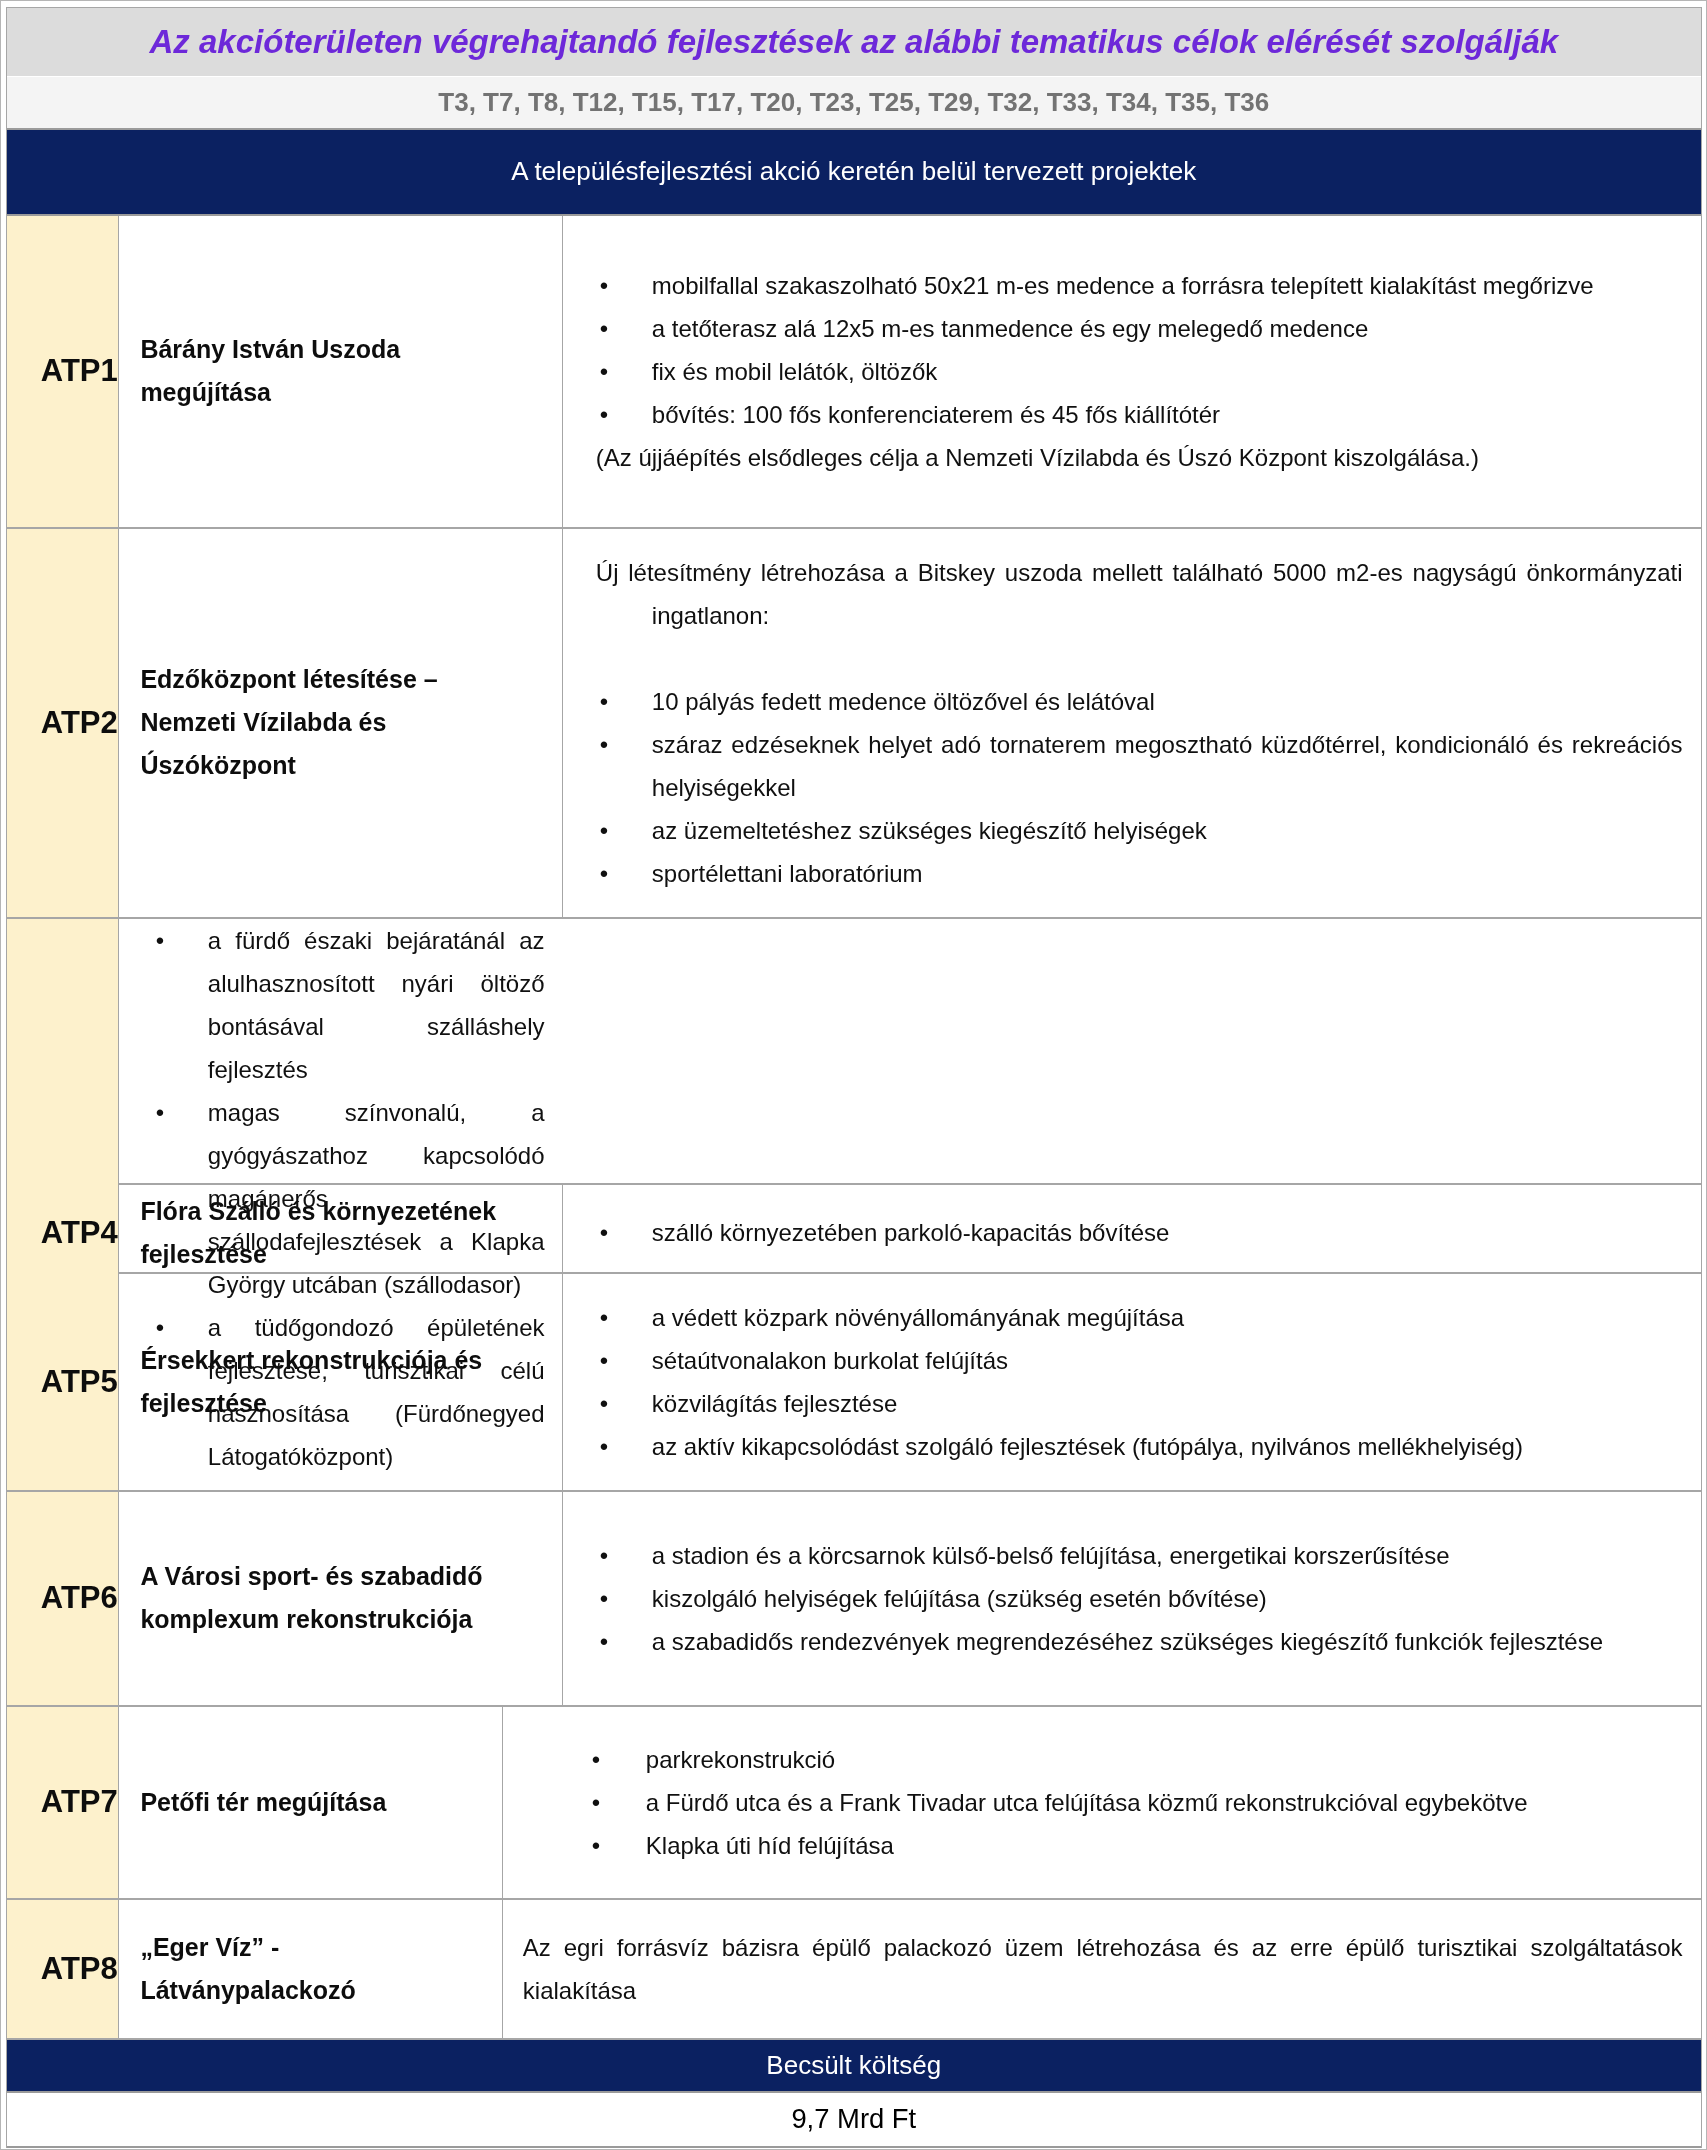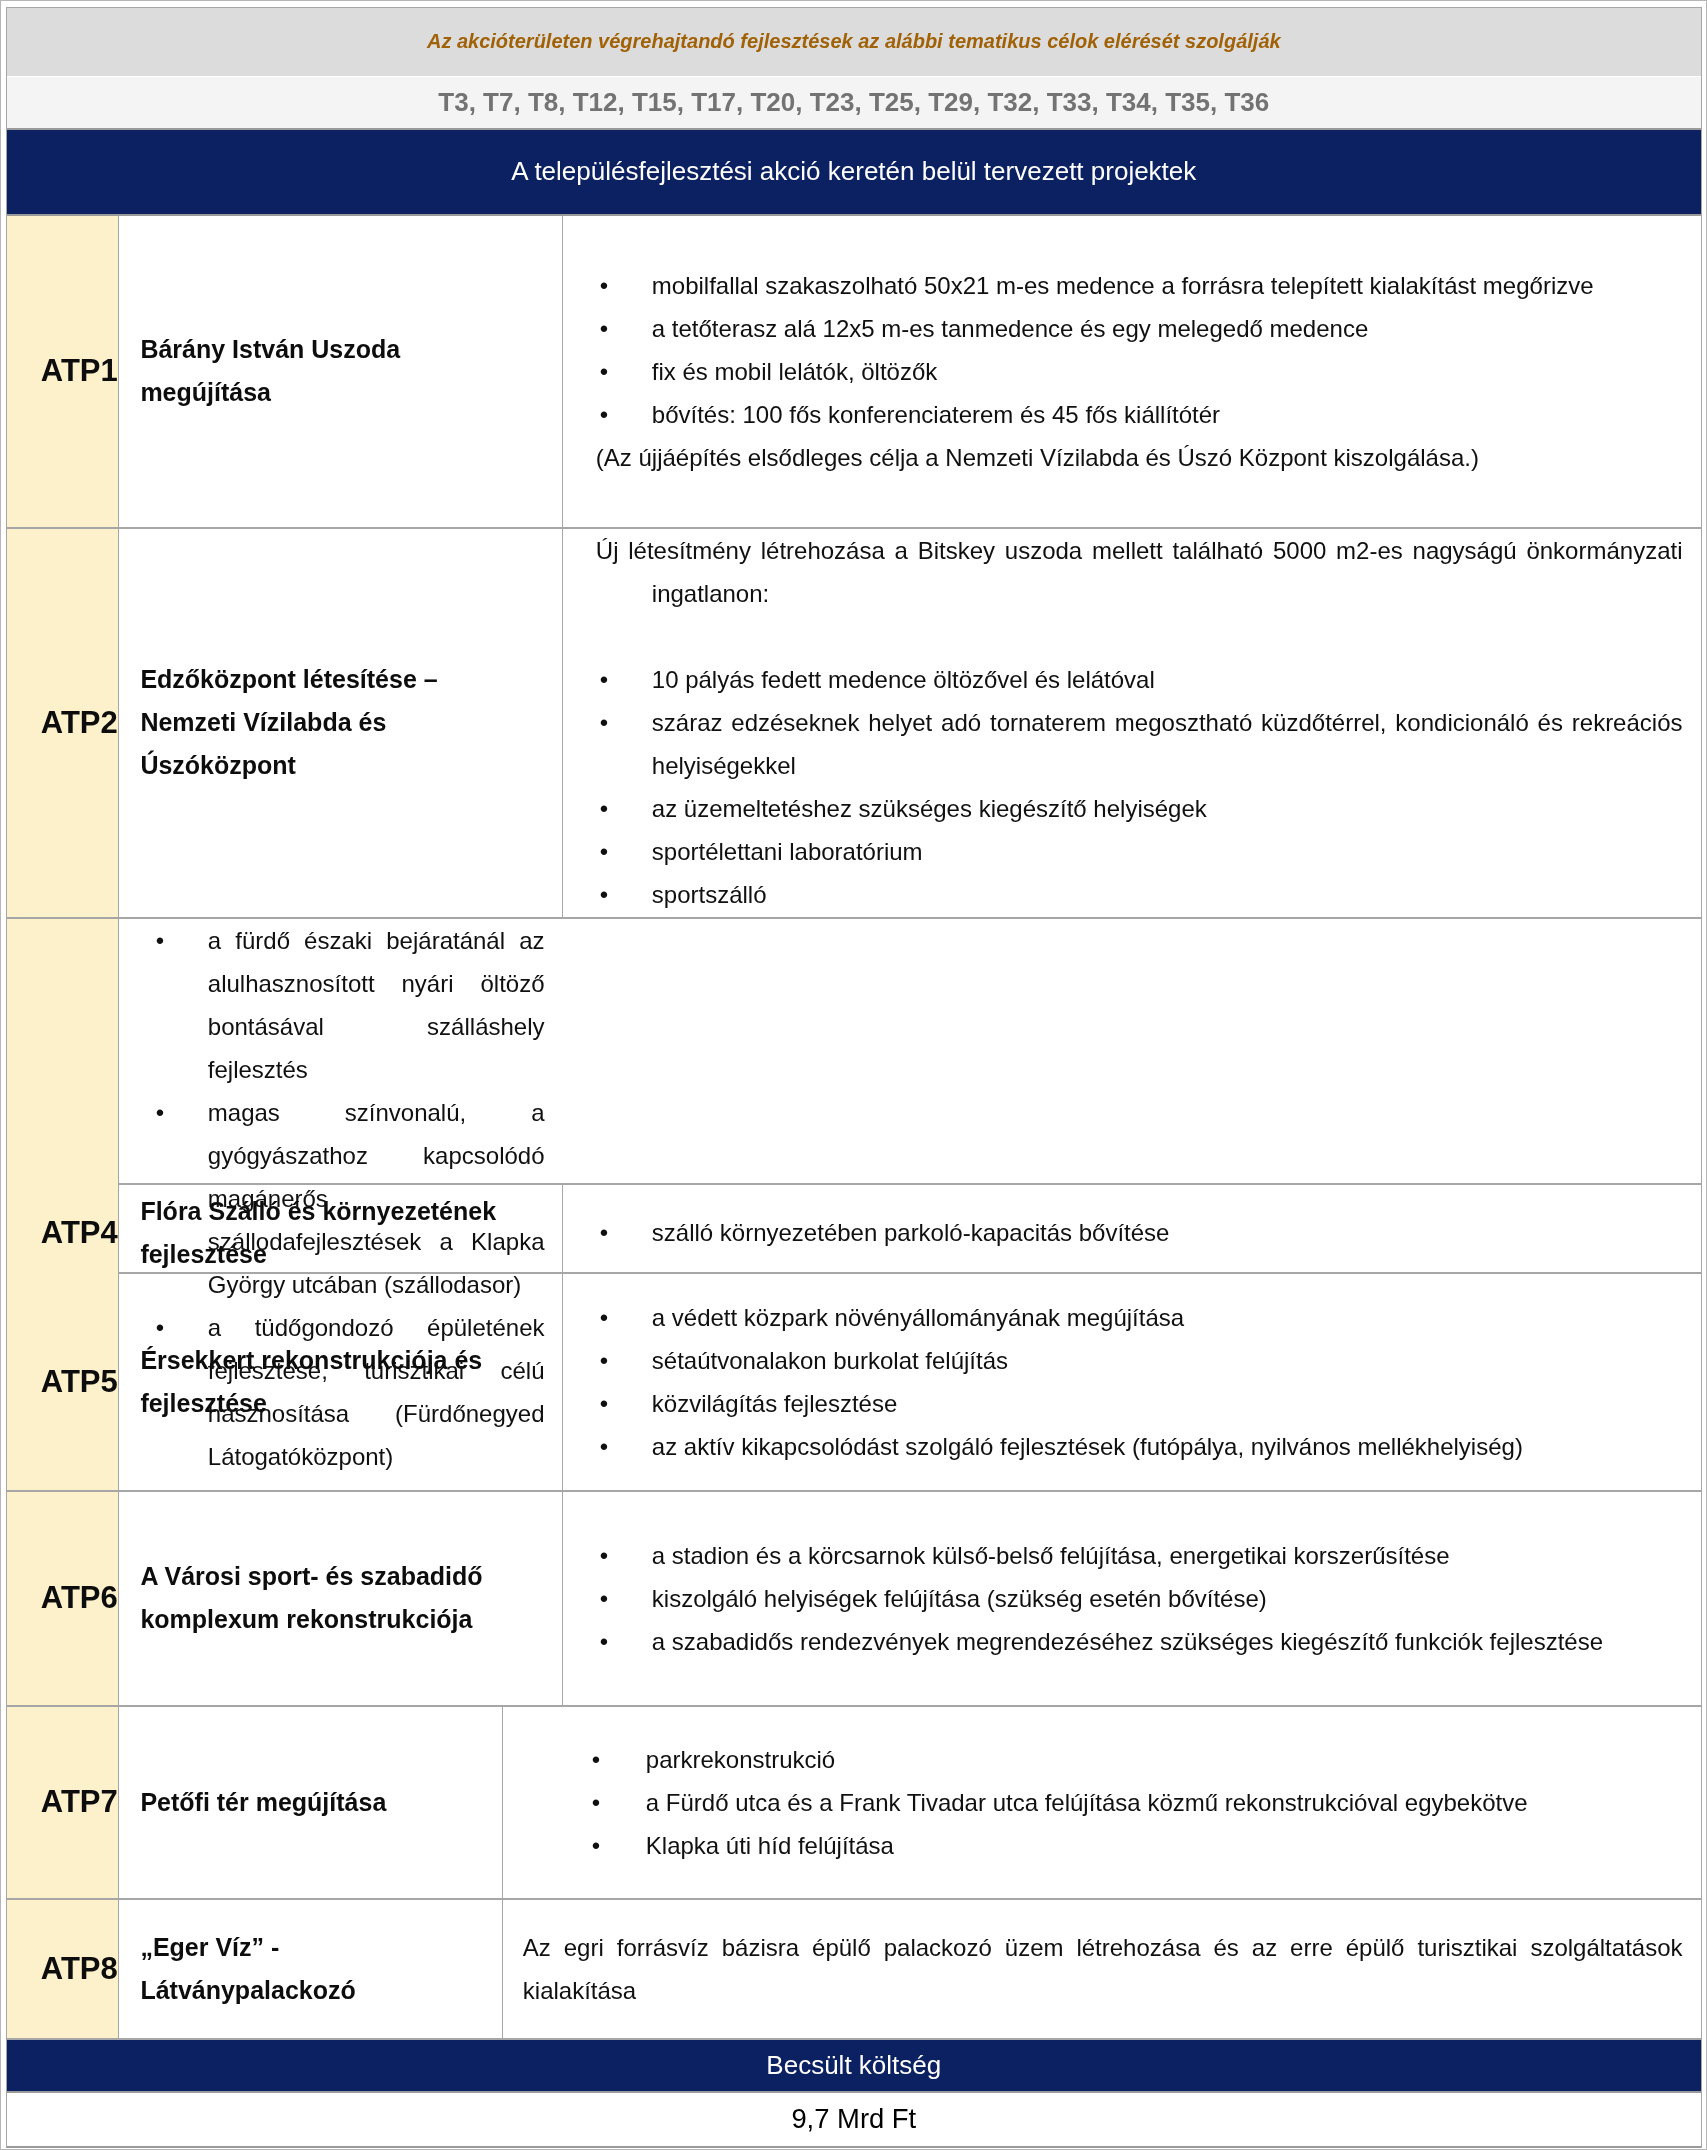--- a/index.html
+++ b/index.html
@@ -20,21 +20,21 @@
     width: 1696px;
     border-left: 1.7px solid #a6a6a6;
     border-right: 1.7px solid #a6a6a6;
     border-top: 1.7px solid #a6a6a6;
     display: flex; flex-direction: column;
   }
   
   .r-goal {
     height: 68px; background: var(--header_gray, #dcdcdc);
     display: flex; align-items: center; justify-content: center;
-    font-size: 20px; font-weight: bold; font-style: italic; color: #a16207;
+    font-size: 33px; font-weight: bold; font-style: italic; color: #6d28d9;
   }
   .r-codes {
     height: 52px; background: var(--subheader_gray, #f4f4f4);
     border-top: 1.7px solid #ffffff;
     display: flex; align-items: center; justify-content: center;
     font-size: 26px; font-weight: bold; color: #737373;
   }
   .r-navy {
     background: var(--navy, #0b2161);
     border-top: 2.5px solid #9a9a9a; border-bottom: 2.5px solid #9a9a9a;
@@ -145,21 +145,20 @@
     <div class="cell-name">
       <span>Edzőközpont létesítése – Nemzeti Vízilabda és Úszóközpont</span>
     </div>
     <div class="cell-desc">
       <p class="hang-para">Új létesítmény létrehozása a Bitskey uszoda mellett található 5000 m2-es nagyságú önkormányzati ingatlanon:</p>
       <ul class="blist gap-top">
         <li>10 pályás fedett medence öltözővel és lelátóval</li>
         <li>száraz edzéseknek helyet adó tornaterem megosztható küzdőtérrel, kondicionáló és rekreációs helyiségekkel</li>
         <li>az üzemeltetéshez szükséges kiegészítő helyiségek</li>
         <li>sportélettani laboratórium</li>
-        <li>sportszálló</li>
       </ul>
     </div>
   </section>
 
   <section class="prow row-heights-atp3">
     <div class="cell-code">
       <span>ATP3</span>
     </div>
     <div class="cell-desc">
       <ul class="blist">

